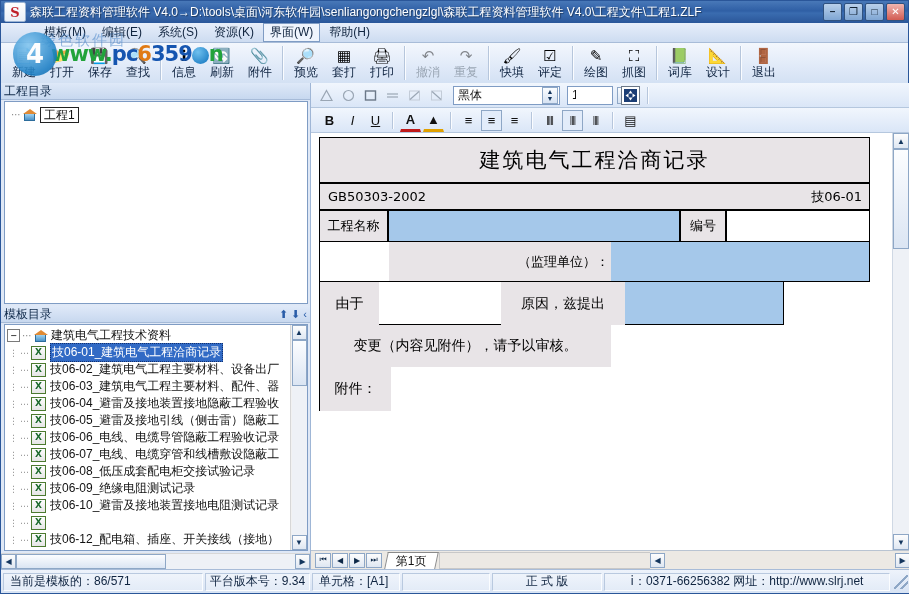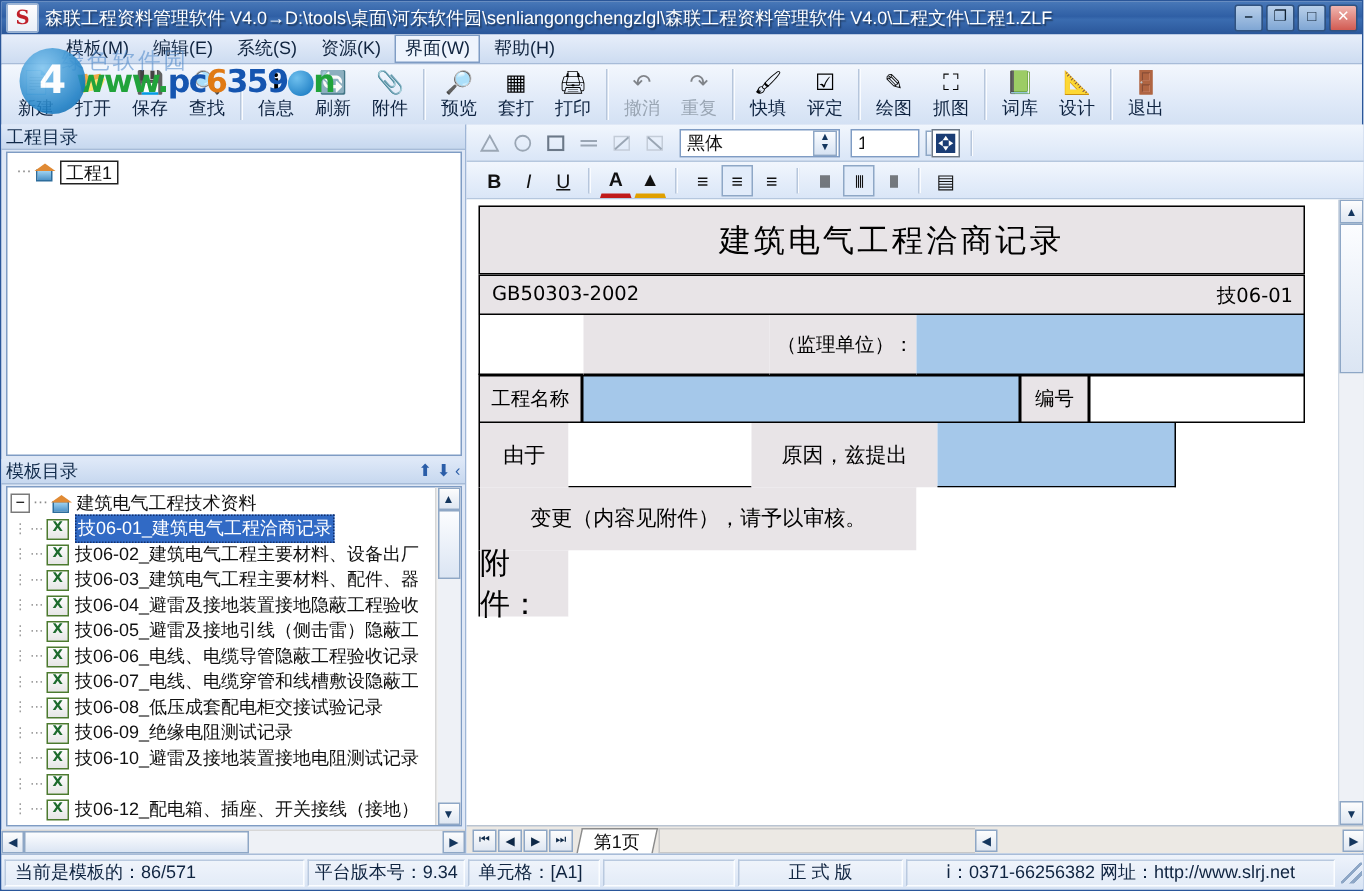--- a/index.html
+++ b/index.html
@@ -638,47 +638,47 @@
             </div>
 
             <div class="rowline">
               <div class="cell left" style="width:551px;height:27px;font-size:13px;">GB50303-2002</div>
             </div>
             <div class="rowline" style="margin-top:-27px;">
               <div class="cell nb right" style="width:551px;height:27px;font-size:13px;background:transparent;">技06-01</div>
             </div>
 
             <div class="rowline">
+              <div class="cell center" style="width:69px;height:32px;">工程名称</div>
+              <div class="cell blue" style="width:292px;height:32px;"></div>
+              <div class="cell center" style="width:46px;height:32px;">编号</div>
+              <div class="cell white" style="width:144px;height:32px;"></div>
+            </div>
+
+            <div class="rowline">
               <div class="cell white nb" style="width:70px;height:40px;border-left:1px solid #000;border-bottom:1px solid #000;"></div>
               <div class="cell nb" style="width:124px;height:40px;border-bottom:1px solid #000;"></div>
               <div class="cell nb right" style="width:98px;height:40px;border-bottom:1px solid #000;padding-right:2px;font-size:13px;">（监理单位）：</div>
               <div class="cell blue nb" style="width:259px;height:40px;border-bottom:1px solid #000;border-right:1px solid #000;"></div>
-            </div>
-
-            <div class="rowline">
-              <div class="cell center" style="width:69px;height:32px;">工程名称</div>
-              <div class="cell blue" style="width:292px;height:32px;"></div>
-              <div class="cell center" style="width:46px;height:32px;">编号</div>
-              <div class="cell white" style="width:144px;height:32px;"></div>
             </div>
 
             <div class="rowline">
               <div class="cell nb center" style="width:60px;height:43px;font-size:14px;border-left:1px solid #000;">由于</div>
               <div class="cell white nb" style="width:122px;height:43px;border-bottom:1px solid #000;"></div>
               <div class="cell nb center" style="width:124px;height:43px;font-size:14px;font-family:Liberation Serif, serif;">原因，兹提出</div>
               <div class="cell blue nb" style="width:159px;height:43px;border-right:1px solid #000;border-bottom:1px solid #000;"></div>
             </div>
 
             <div class="rowline">
               <div class="cell nb center" style="width:292px;height:42px;font-size:14px;border-left:1px solid #000;">变更（内容见附件），请予以审核。</div>
               <div class="cell white nb" style="width:259px;height:42px;"></div>
             </div>
 
             <div class="rowline">
-              <div class="cell nb center" style="width:60px;height:44px;font-size:20px;border-left:1px solid #000;">附件：</div>
+              <div class="cell nb center" style="width:72px;height:44px;font-size:14px;border-left:1px solid #000;">附件：</div>
               <div class="cell white nb" style="width:491px;height:44px;"></div>
             </div>
 
           </div>
         </div>
 
         <div class="doc-vsb">
           <div class="sb-btn">▲</div>
           <div class="sb-thumb"></div>
           <div class="sb-track"></div>

